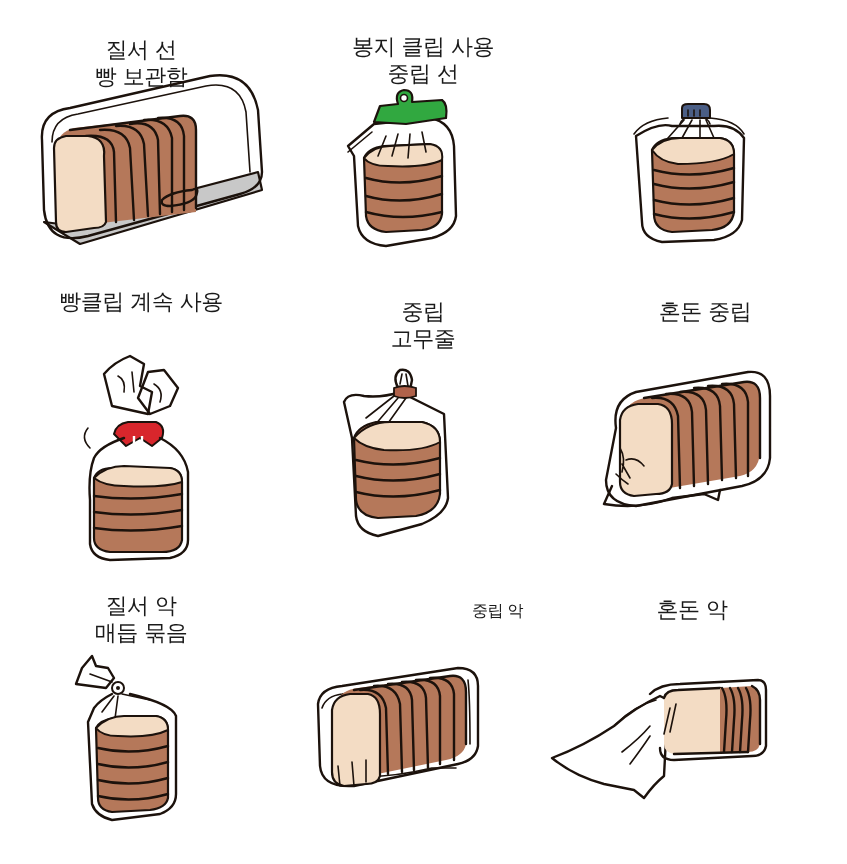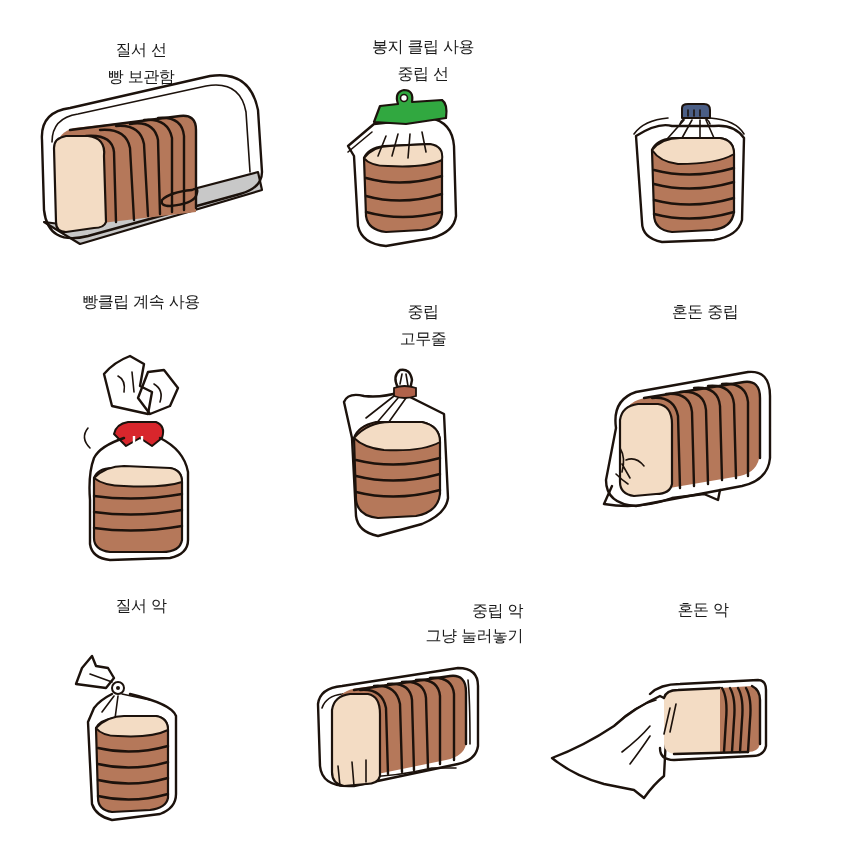--- a/index.html
+++ b/index.html
@@ -18,21 +18,21 @@
     .chart-grid {
       position: absolute;
       inset: 0;
     }
     .cell {
       position: absolute;
     }
     .cell-label {
       position: absolute;
       text-align: center;
-      font-size: 16px;
+      font-size: 22px;
       line-height: 27px;
       color: #1a1a1a;
       white-space: nowrap;
       letter-spacing: -0.5px;
     }
     .cell-label .line {
       display: block;
     }
     .cell-label.small {
       font-size: 16px;
@@ -201,20 +201,21 @@
 
       <path d="M56 132 Q58 118 74 116 L94 116 Q108 118 108 136 L108 196 Q106 206 92 206 L70 208 Q56 206 56 194 Z" fill="#f3dcc4" stroke="#1c120c" stroke-width="2.2" stroke-linejoin="round"></path>
 
       <path class="ink-thin" d="M56 160 Q62 170 58 184 M62 172 Q72 168 80 178 M58 176 L66 190 M52 186 Q58 192 64 196"></path>
     </svg>
   </div>
 
   <div class="cell" style="left:0;top:576px;width:282px;height:288px;">
     <div class="cell-label" style="left:41px;top:16px;width:200px;">
       <span class="line">질서 악</span>
+      <span class="line">매듭 묶음</span>
     </div>
     <svg class="drawing" style="left:0;top:0;" width="282" height="288" viewBox="0 0 282 288">
 
       <path class="ink" d="M76 108 L82 92 L92 80 L96 90 L108 92 L114 102 L106 112 Z" fill="#ffffff"></path>
       <path class="ink-thin" d="M90 98 L112 106"></path>
 
       <circle cx="118" cy="112" r="6" fill="#ffffff" stroke="#1c120c" stroke-width="2"></circle>
       <circle cx="118" cy="112" r="2" fill="#1c120c"></circle>
 
       <path class="ink" d="M112 118 Q100 124 94 132 L88 146 L92 228 Q96 240 112 244 L160 238 Q176 232 176 218 L176 140 Q172 128 130 118"></path>
@@ -225,21 +226,20 @@
       <path class="ink" d="M98 172 Q132 180 168 170"></path>
       <path class="ink" d="M98 188 Q132 196 168 186"></path>
       <path class="ink" d="M98 204 Q132 212 168 202"></path>
       <path class="ink" d="M98 220 Q132 228 168 218"></path>
     </svg>
   </div>
 
   <div class="cell" style="left:282px;top:576px;width:282px;height:288px;">
     <div class="cell-label small" style="left:41px;top:22px;width:200px;text-align:right;">
       <span class="line">중립 악</span>
-      <span class="line">그냥 눌러놓기</span>
     </div>
     <svg class="drawing" style="left:0;top:0;" width="282" height="288" viewBox="0 0 282 288">
 
       <path class="ink" d="M36 128 Q38 112 60 110 L176 92 Q196 92 196 110 L196 170 Q194 184 176 188 L72 210 Q40 212 38 190 Z" fill="#ffffff"></path>
       <path class="ink-thin" d="M40 132 Q44 120 60 118 L172 100 M186 104 Q188 122 188 168"></path>
       <path class="ink-thin" d="M50 198 Q90 206 150 192 L174 192"></path>
 
       <path d="M54 128 Q58 114 76 112 L168 100 Q184 98 184 116 L184 168 Q182 180 164 184 L76 202 Q56 202 56 188 Z" fill="#b5785a"></path>
       <path class="ink" d="M78 114 Q100 112 104 132 L106 198"></path>
       <path class="ink" d="M92 110 Q114 108 118 128 L120 196"></path>
@@ -248,21 +248,21 @@
       <path class="ink" d="M134 104 Q156 102 158 120 L158 188"></path>
       <path class="ink" d="M148 102 Q170 100 172 118 L172 184"></path>
       <path class="ink" d="M72 114 L168 100 Q184 98 184 116 L184 168"></path>
 
       <path d="M50 134 Q52 120 68 118 L86 118 Q98 120 98 138 L98 200 Q96 208 84 208 L62 210 Q50 208 50 196 Z" fill="#f3dcc4" stroke="#1c120c" stroke-width="2.2" stroke-linejoin="round"></path>
       <path class="ink-thin" d="M56 190 L58 210 M70 186 L72 210 M84 184 L84 206"></path>
     </svg>
   </div>
 
   <div class="cell" style="left:564px;top:576px;width:283px;height:288px;">
-    <div class="cell-label" style="left:39px;top:20px;width:200px;">
+    <div class="cell-label" style="left:28px;top:20px;width:200px;">
       <span class="line">혼돈 악</span>
     </div>
     <svg class="drawing" style="left:0;top:0;" width="283" height="288" viewBox="0 0 283 288">
 
       <path class="ink" d="M-12 182 Q20 170 50 150 Q70 132 96 120 L104 124 L100 200 Q90 208 80 222 L70 214 L40 208 Q10 200 -12 182 Z" fill="#ffffff"></path>
       <path class="ink-thin" d="M52 148 Q70 130 92 124 M58 176 Q76 162 86 150 M66 188 Q78 172 86 160"></path>
 
       <path class="ink" d="M86 118 Q96 108 116 108 L194 104 Q202 104 202 114 L202 170 Q200 180 188 180 L110 184 Q96 184 96 172" fill="#ffffff"></path>
 
       <path d="M100 122 Q102 114 114 114 L156 112 L156 176 L110 178 Q100 176 100 168 Z" fill="#f3dcc4"></path>

